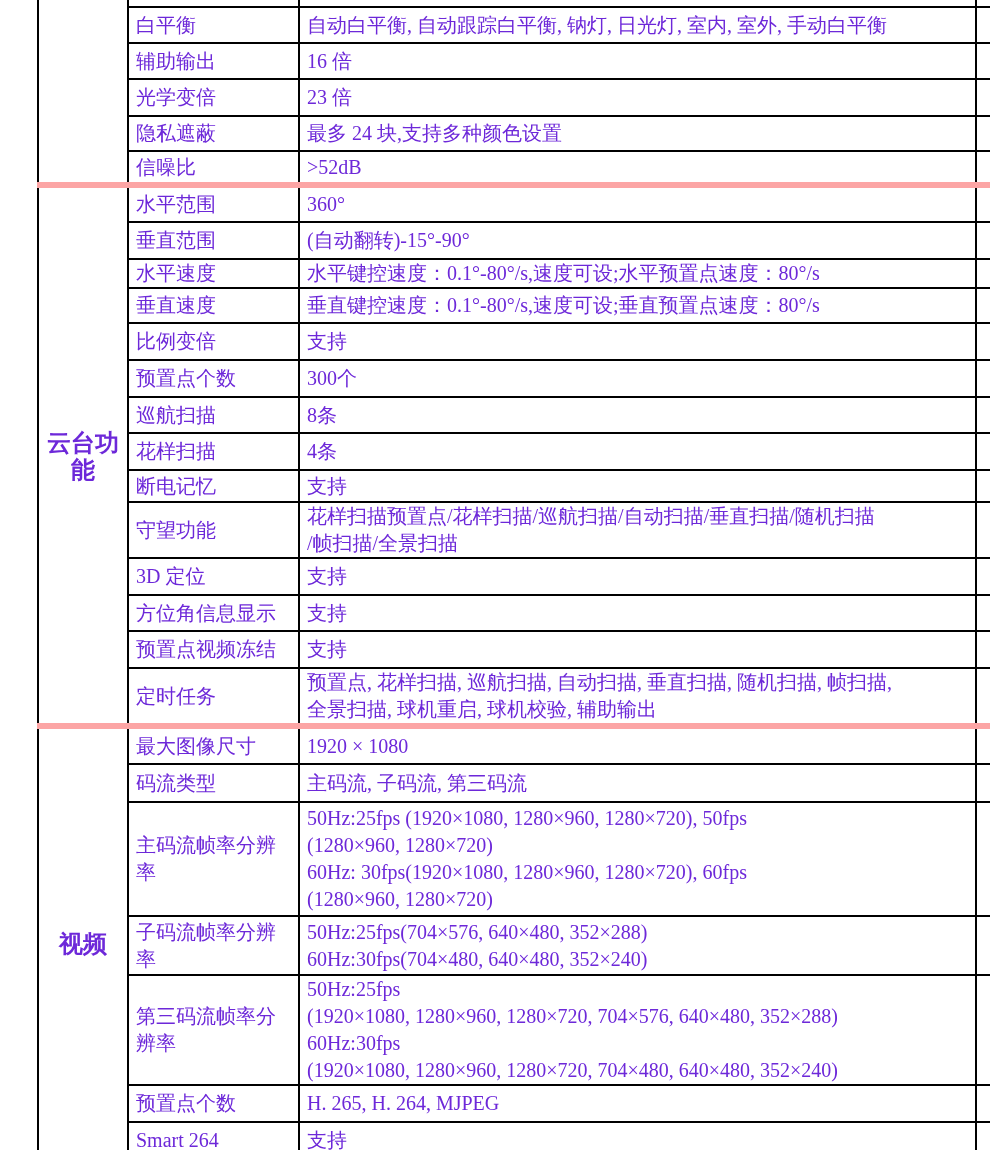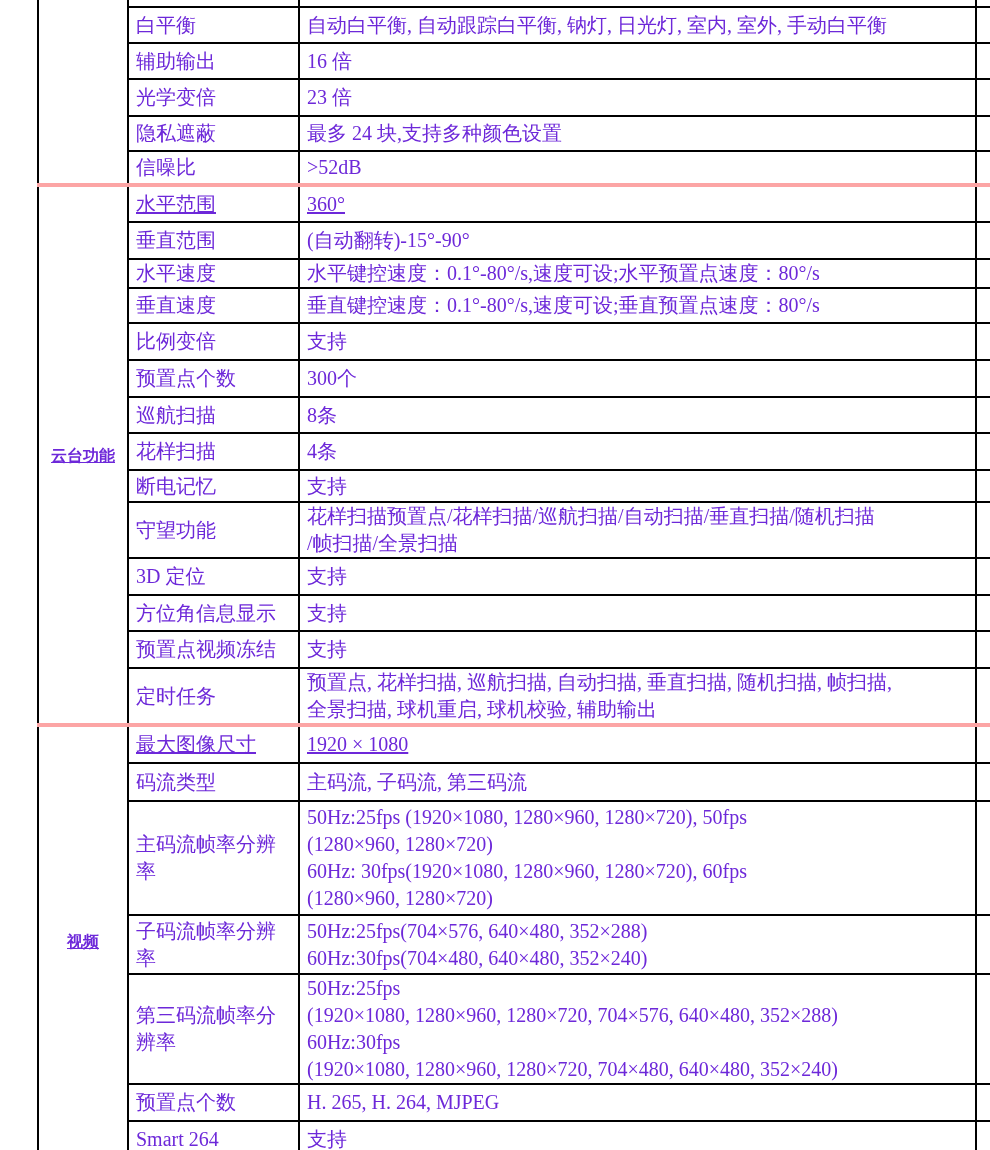--- a/index.html
+++ b/index.html
@@ -32,35 +32,35 @@
     border: 2px solid #000000;
     vertical-align: middle;
     font-size: 20px;
     line-height: 27px;
     white-space: pre-line;
     overflow: hidden;
   }
   td.cat {
     font-family: "Liberation Sans", "DejaVu Sans", sans-serif;
     font-weight: bold;
-    font-size: 16px;
+    font-size: 24px;
     text-align: center;
     padding: 0 2px;
   }
   td.param { padding: 0 4px 0 7px; }
   td.value { padding: 0 6px 0 7px; }
   td.ghost {
     border-left: none;
     border-right: none;
     padding: 0;
   }
   
   tr.r-clip td { height: 6px; line-height: 0; padding: 0; border-top: none; }
   
-  tr.sec-start td { border-top: 4px solid #fca5a5; text-decoration: underline; }
+  tr.sec-start td { border-top: 6px solid #fca5a5; }
 </style>
 </head>
 <body>
 
 <div id="page">
   <table class="spec">
     <colgroup>
       <col class="c-cat">
         <col class="c-param">
         <col class="c-value">

